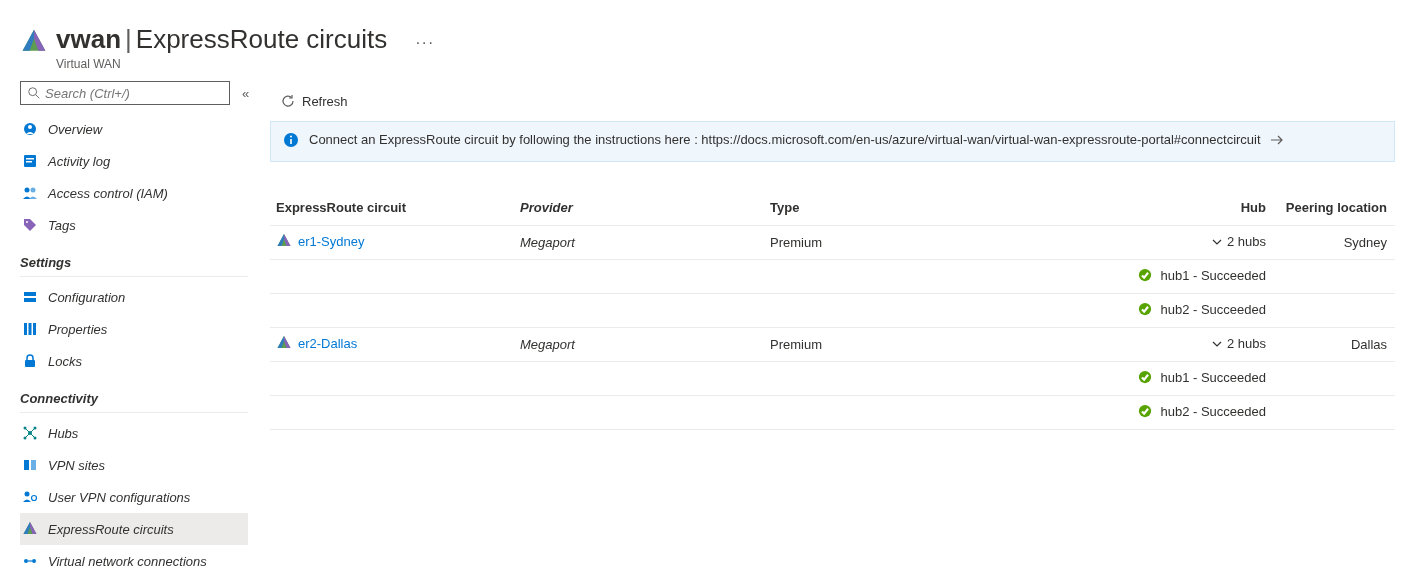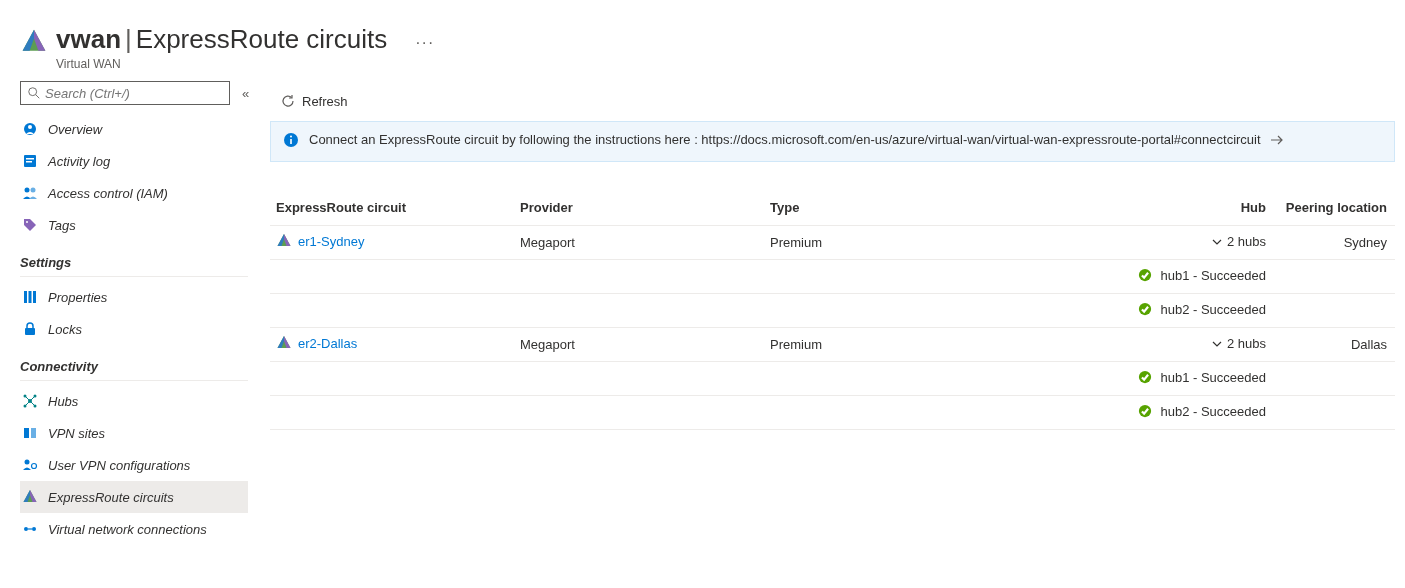--- a/index.html
+++ b/index.html
@@ -46,21 +46,21 @@
   
   .info-banner { display: flex; align-items: flex-start; background: #eff6fc; border: 1px solid #d0e7f8; margin: 0 10px 16px 10px; padding: 10px 12px; font-size: 13px; }
   .info-banner .info-ic { width: 16px; height: 16px; color: #0078d4; margin-right: 10px; flex-shrink:0;}
   .info-banner .banner-text { color: #323130; }
   .info-banner .arrow-ic { margin-left: 8px; color: #605e5c; }
   
   .table { margin: 12px 10px; }
   .thead { display: flex; border-bottom: 1px solid #edebe9; height: 36px; align-items: center; font-weight: 600; color:#323130;}
   .trow { display: flex; border-bottom: 1px solid #edebe9; height: 34px; align-items: center; }
   .col-circuit { width: 250px; padding-left: 6px;}
-  .col-provider { width: 250px; }
+  .col-provider { width: 250px; font-style: italic; }
   .col-type { width: 250px; }
   .col-hub { width: 246px; text-align: right; }
   .col-peer { flex: 1; text-align: right; padding-right: 8px;}
   
   .circuit-link { color: #0078d4; display: inline-flex; align-items: center; }
   .circuit-link .ic-er { width:16px; height:16px; margin-right: 6px;}
   .hub-toggle { display: inline-flex; align-items: center; cursor:pointer;}
   .hub-toggle svg { width: 12px; height: 12px; margin-right: 4px; }
   .hub-sub { display: inline-flex; align-items: center; margin-left: 34px;}
   .hub-sub .succ-ic { width: 14px; height: 14px; margin-right: 8px;}
@@ -154,20 +154,29 @@
               </svg>
             </span>
           <span class="sb-label">Tags</span>
         </div>
 
         <div class="sb-heading">Settings</div>
         <div class="sb-divider"></div>
         <div class="sb-item">
           <span class="ic c-blue">
               <svg viewBox="0 0 16 16">
+                <rect x="2" y="3" width="12" height="4" fill="#0078d4"></rect>
+                <rect x="2" y="9" width="12" height="4" fill="#0078d4"></rect>
+              </svg>
+            </span>
+          <span class="sb-label">Configuration</span>
+        </div>
+        <div class="sb-item">
+          <span class="ic c-blue">
+              <svg viewBox="0 0 16 16">
                 <rect x="2" y="2" width="3" height="12" fill="#0078d4"></rect>
                 <rect x="6.5" y="2" width="3" height="12" fill="#0078d4"></rect>
                 <rect x="11" y="2" width="3" height="12" fill="#0078d4"></rect>
               </svg>
             </span>
           <span class="sb-label">Properties</span>
         </div>
         <div class="sb-item">
           <span class="ic c-blue">
               <svg viewBox="0 0 16 16">

